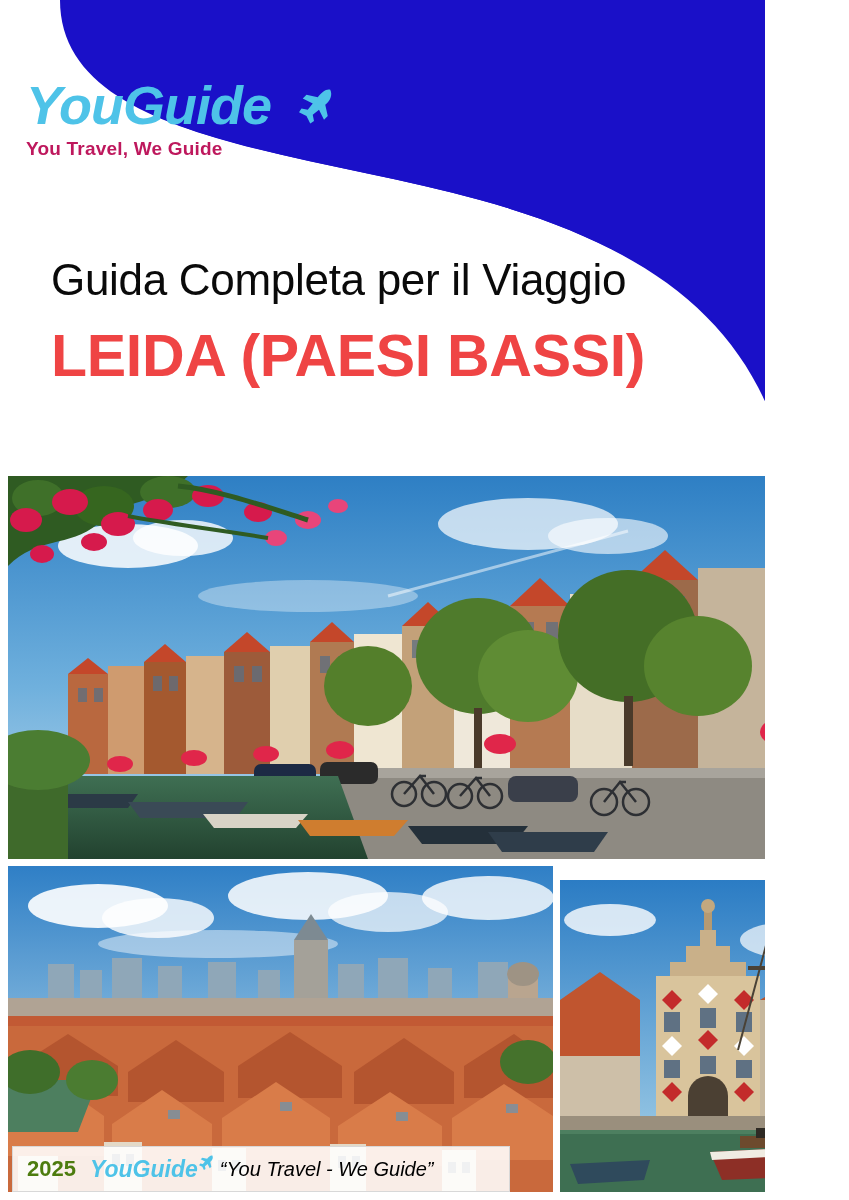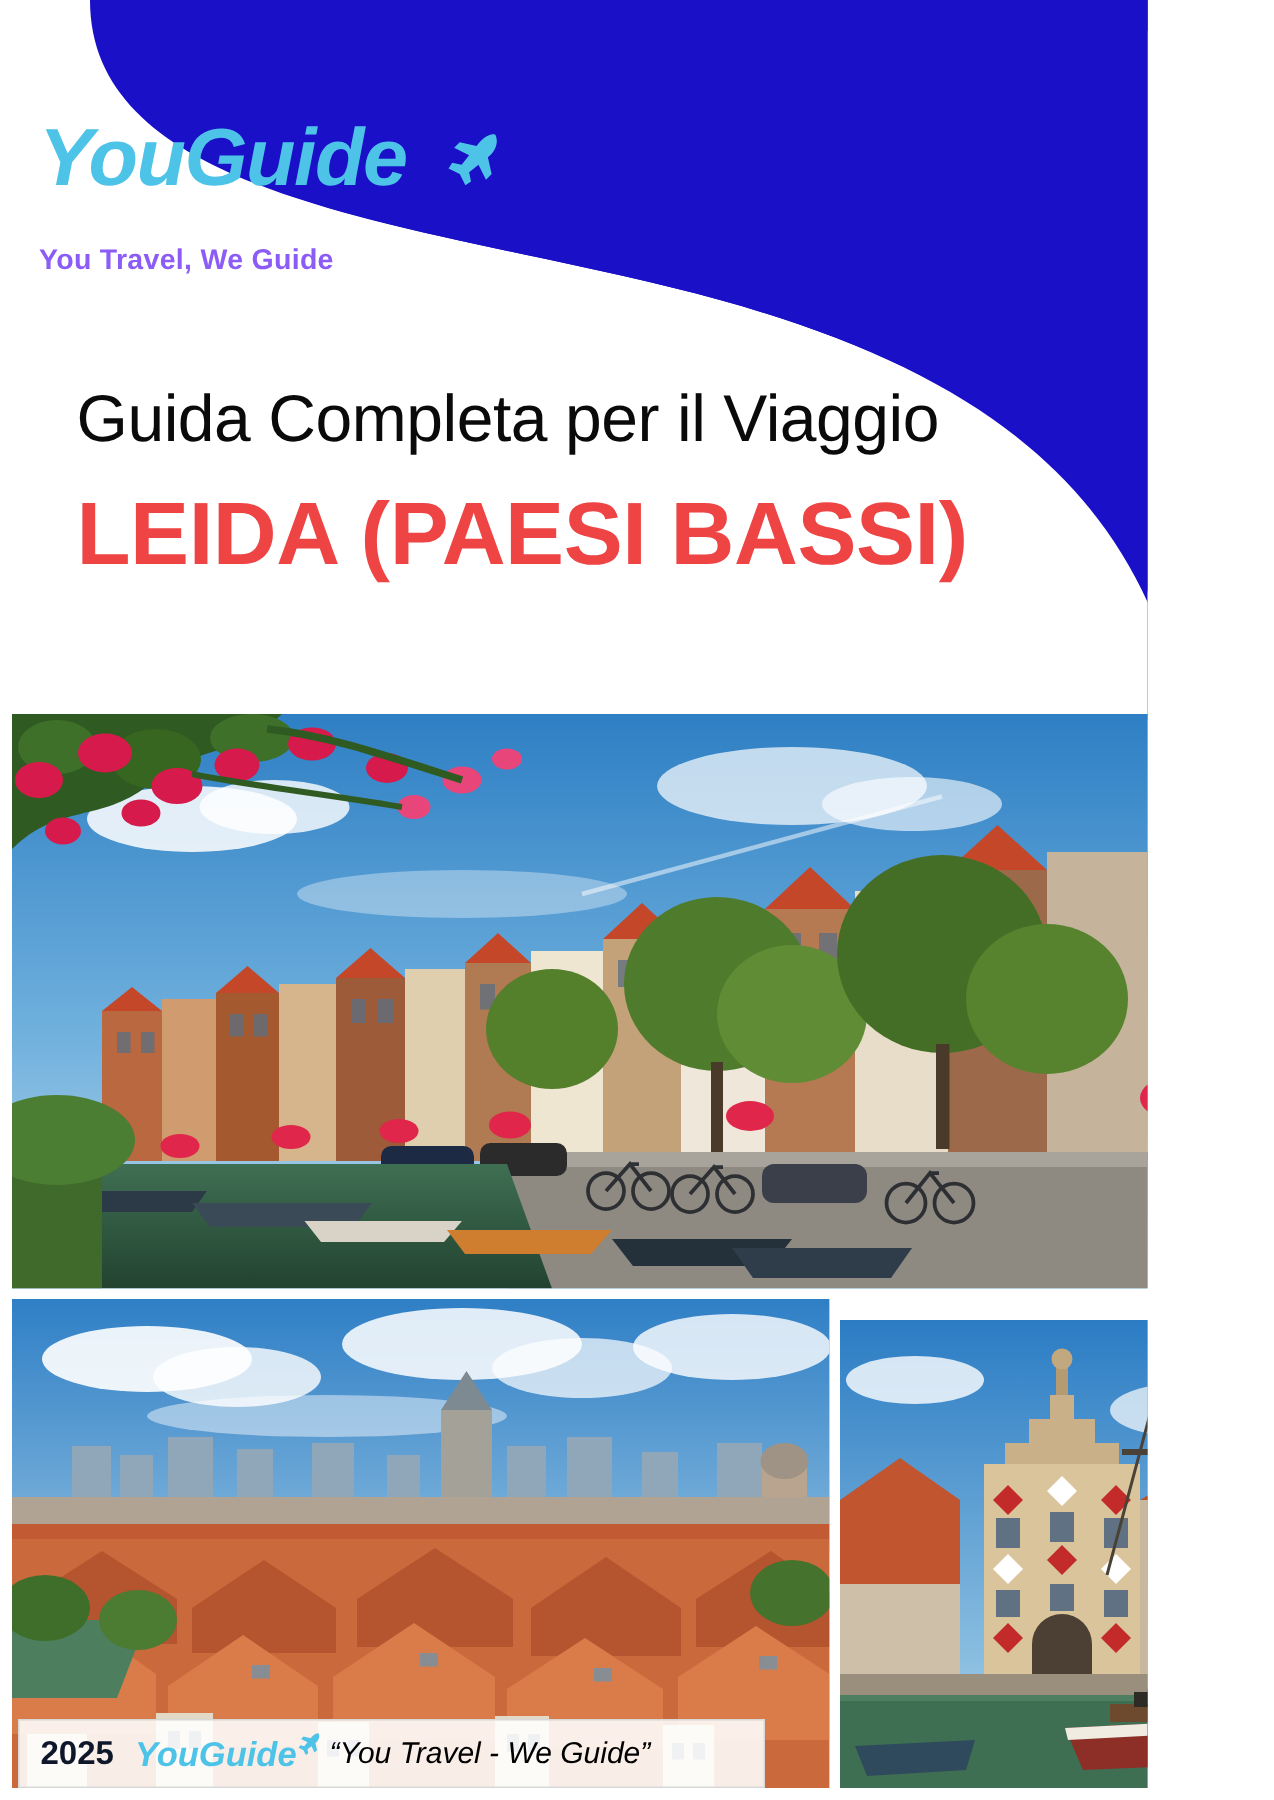--- a/index.html
+++ b/index.html
@@ -42,24 +42,24 @@
   }
   .logo-you { color: #4ec3e8; }
   .logo-guide { color: #4ec3e8; }
   .plane-icon {
     position: absolute;
     left: 268px; top: 8px;
     width: 40px; height: 40px;
     z-index: 4;
   }
   .logo-tagline {
-    margin-top: 31px;
+    margin-top: 6px;
     font-size: 19px;
     font-weight: 700;
-    color: #8b5cf6;
+    color: #be185d;
     letter-spacing: 0.2px;
   }
 
   
   .title-block {
     position: absolute;
     left: 0; top: 255px;
     width: 790px;
     z-index: 3;
     padding-left: 34px;
@@ -119,21 +119,21 @@
     background: rgba(255,255,255,0.88);
     border: 1px solid #d8d8d8;
     display: flex;
     align-items: center;
     padding: 0 14px;
     z-index: 6;
   }
   .footer-year {
     font-size: 22px;
     font-weight: 700;
-    color: #0f172a;
+    color: #4d7c0f;
     margin-right: 14px;
   }
   .footer-logo {
     font-size: 23px;
     font-weight: 700;
     font-style: italic;
     color: #4ec3e8;
     position: relative;
     margin-right: 22px;
     white-space: nowrap;

